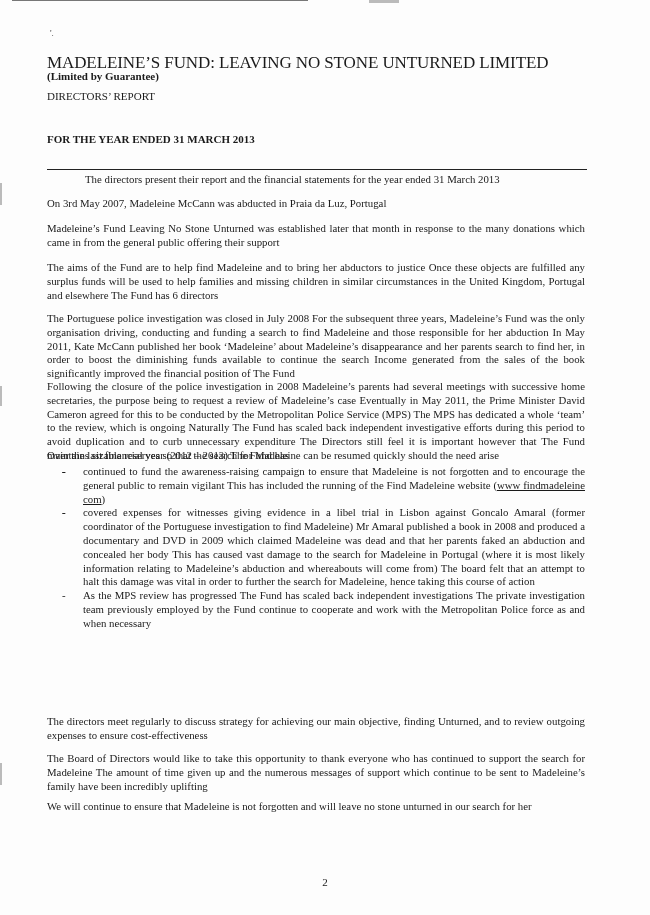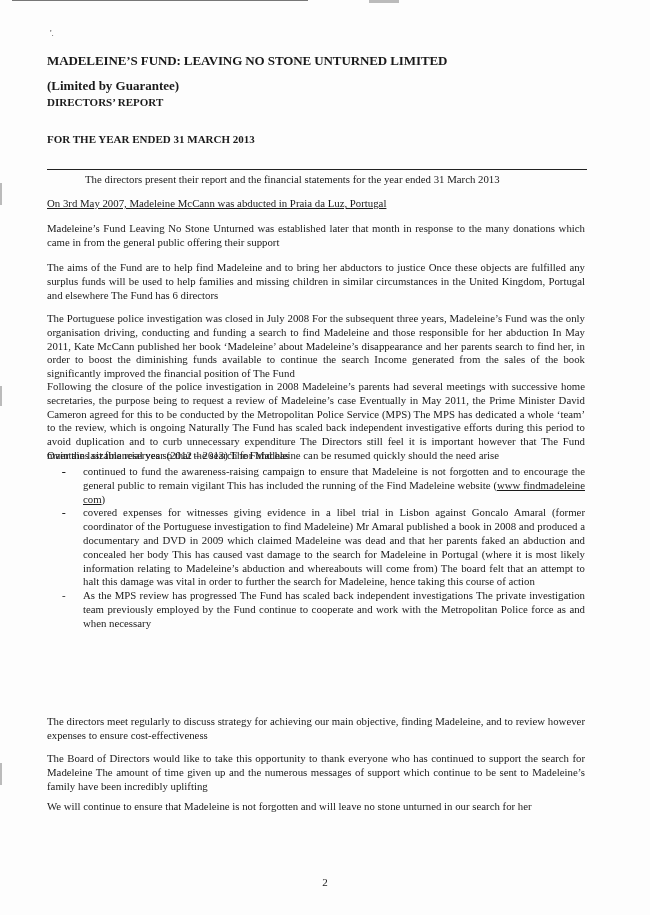--- a/index.html
+++ b/index.html
@@ -2,23 +2,23 @@
 <html><head>
 <meta charset="utf-8">
 <style>
   html, body { margin: 0; padding: 0; }
   body { width: 650px; height: 915px; background: #fdfdfd; position: relative; overflow: hidden;
          font-family: "Liberation Serif", "DejaVu Serif", serif; color: #1a1a1a; }
   .topline { position: absolute; left: 12px; top: 0; width: 296px; height: 1px; background: #777; }
   .topmark { position: absolute; left: 369px; top: 0; width: 30px; height: 3px; background: #bbb; }
   .dot { position: absolute; left: 50px; top: 28px; font-size: 9px; color: #444; }
   .margin-mark { position: absolute; left: 0; width: 2px; background: #bbb; }
-  .title { position: absolute; left: 47px; top: 53px; font-weight: bold; font-size: 13px; letter-spacing: -0.1px; }
-  .subtitle { position: absolute; left: 47px; top: 70px; font-weight: bold; font-size: 13px; margin-top: 8px; }
-  .h-report { position: absolute; left: 47px; top: 96px; font-weight: bold; font-size: 11px; }
+  .title { position: absolute; left: 47px; top: 53px; font-weight: normal; font-size: 17px; letter-spacing: -0.1px; }
+  .subtitle { position: absolute; left: 47px; top: 70px; font-weight: bold; font-size: 11px; }
+  .h-report { position: absolute; left: 47px; top: 90px; font-weight: normal; font-size: 11px; }
   .h-year { position: absolute; left: 47px; top: 133px; font-weight: bold; font-size: 11px; }
   .rule { position: absolute; left: 47px; top: 169px; width: 540px; height: 1px; background: #222; }
   .p { position: absolute; left: 47px; width: 538px; font-size: 10.8px; line-height: 13.8px; text-align: justify; }
   .p.last-left { text-align: left; }
   .bullets { position: absolute; left: 62px; top: 465px; width: 523px; margin: 0; padding: 0; list-style: none; }
   .bullets li { position: relative; padding-left: 21px; font-size: 10.8px; line-height: 13.8px; text-align: justify; }
   .bullets li .dash { position: absolute; left: 0; top: 0; }
   .link { text-decoration: underline; }
   .pagenum { position: absolute; left: 0; width: 650px; top: 876px; text-align: center; font-size: 11px; }
 </style>
@@ -32,33 +32,33 @@
 <div class="margin-mark" style="top:386px;height:20px;"></div>
 <div class="margin-mark" style="top:763px;height:22px;"></div>
 
 <div class="title">MADELEINE’S FUND: LEAVING NO STONE UNTURNED LIMITED</div>
 <div class="subtitle">(Limited by Guarantee)</div>
 <div class="h-report">DIRECTORS’ REPORT</div>
 <div class="h-year">FOR THE YEAR ENDED 31 MARCH 2013</div>
 <div class="rule"></div>
 <div class="p" style="top:173px;margin-left:38px;">The directors present their report and the financial statements for the year ended 31 March 2013</div>
 
-<div class="p" style="top:197px;text-decoration:underline;">On 3rd May 2007, Madeleine McCann was abducted in Praia da Luz, Portugal</div>
+<div class="p" style="top:197px;">On 3rd May 2007, Madeleine McCann was abducted in Praia da Luz, Portugal</div>
 <div class="p" style="top:222px;">Madeleine’s Fund Leaving No Stone Unturned was established later that month in response to the many donations which came in from the general public offering their support</div>
 <div class="p" style="top:261px;">The aims of the Fund are to help find Madeleine and to bring her abductors to justice Once these objects are fulfilled any surplus funds will be used to help families and missing children in similar circumstances in the United Kingdom, Portugal and elsewhere The Fund has 6 directors</div>
 <div class="p" style="top:312px;">The Portuguese police investigation was closed in July 2008 For the subsequent three years, Madeleine’s Fund was the only organisation driving, conducting and funding a search to find Madeleine and those responsible for her abduction In May 2011, Kate McCann published her book ‘Madeleine’ about Madeleine’s disappearance and her parents search to find her, in order to boost the diminishing funds available to continue the search Income generated from the sales of the book significantly improved the financial position of The Fund</div>
 <div class="p" style="top:380px;">Following the closure of the police investigation in 2008 Madeleine’s parents had several meetings with successive home secretaries, the purpose being to request a review of Madeleine’s case Eventually in May 2011, the Prime Minister David Cameron agreed for this to be conducted by the Metropolitan Police Service (MPS) The MPS has dedicated a whole ‘team’ to the review, which is ongoing Naturally The Fund has scaled back independent investigative efforts during this period to avoid duplication and to curb unnecessary expenditure The Directors still feel it is important however that The Fund maintains sizable reserves so that the search for Madeleine can be resumed quickly should the need arise</div>
 <div class="p" style="top:449px;">Over the last financial year (2012 – 2013) The Fund has</div>
 
 <ul class="bullets">
   <li><span class="dash">-</span></li>
   <li><span class="dash">-</span></li>
   <li><span class="dash">-</span><span>continued to fund the awareness-raising campaign to ensure that Madeleine is not forgotten and to encourage the general public to remain vigilant This has included the running of the Find Madeleine website (</span><span class="link">www findmadeleine com</span><span>)</span></li>
   <li><span class="dash">-</span></li>
   <li><span class="dash">-</span><span>covered expenses for witnesses giving evidence in a libel trial in Lisbon against Goncalo Amaral (former coordinator of the Portuguese investigation to find Madeleine) Mr Amaral published a book in 2008 and produced a documentary and DVD in 2009 which claimed Madeleine was dead and that her parents faked an abduction and concealed her body This has caused vast damage to the search for Madeleine in Portugal (where it is most likely information relating to Madeleine’s abduction and whereabouts will come from) The board felt that an attempt to halt this damage was vital in order to further the search for Madeleine, hence taking this course of action</span></li>
   <li><span class="dash">-</span><span>As the MPS review has progressed The Fund has scaled back independent investigations The private investigation team previously employed by the Fund continue to cooperate and work with the Metropolitan Police force as and when necessary</span></li>
 </ul>
 
-<div class="p" style="top:715px;">The directors meet regularly to discuss strategy for achieving our main objective, finding Madeleine, and to review however expenses to ensure cost-effectiveness</div>
+<div class="p" style="top:715px;">The directors meet regularly to discuss strategy for achieving our main objective, finding Unturned, and to review outgoing expenses to ensure cost-effectiveness</div>
 <div class="p" style="top:752px;">The Board of Directors would like to take this opportunity to thank everyone who has continued to support the search for Madeleine The amount of time given up and the numerous messages of support which continue to be sent to Madeleine’s family have been incredibly uplifting</div>
 <div class="p last-left" style="top:800px;">We will continue to ensure that Madeleine is not forgotten and will leave no stone unturned in our search for her</div>
 
 <div class="pagenum">2</div>
 
 </body></html>

